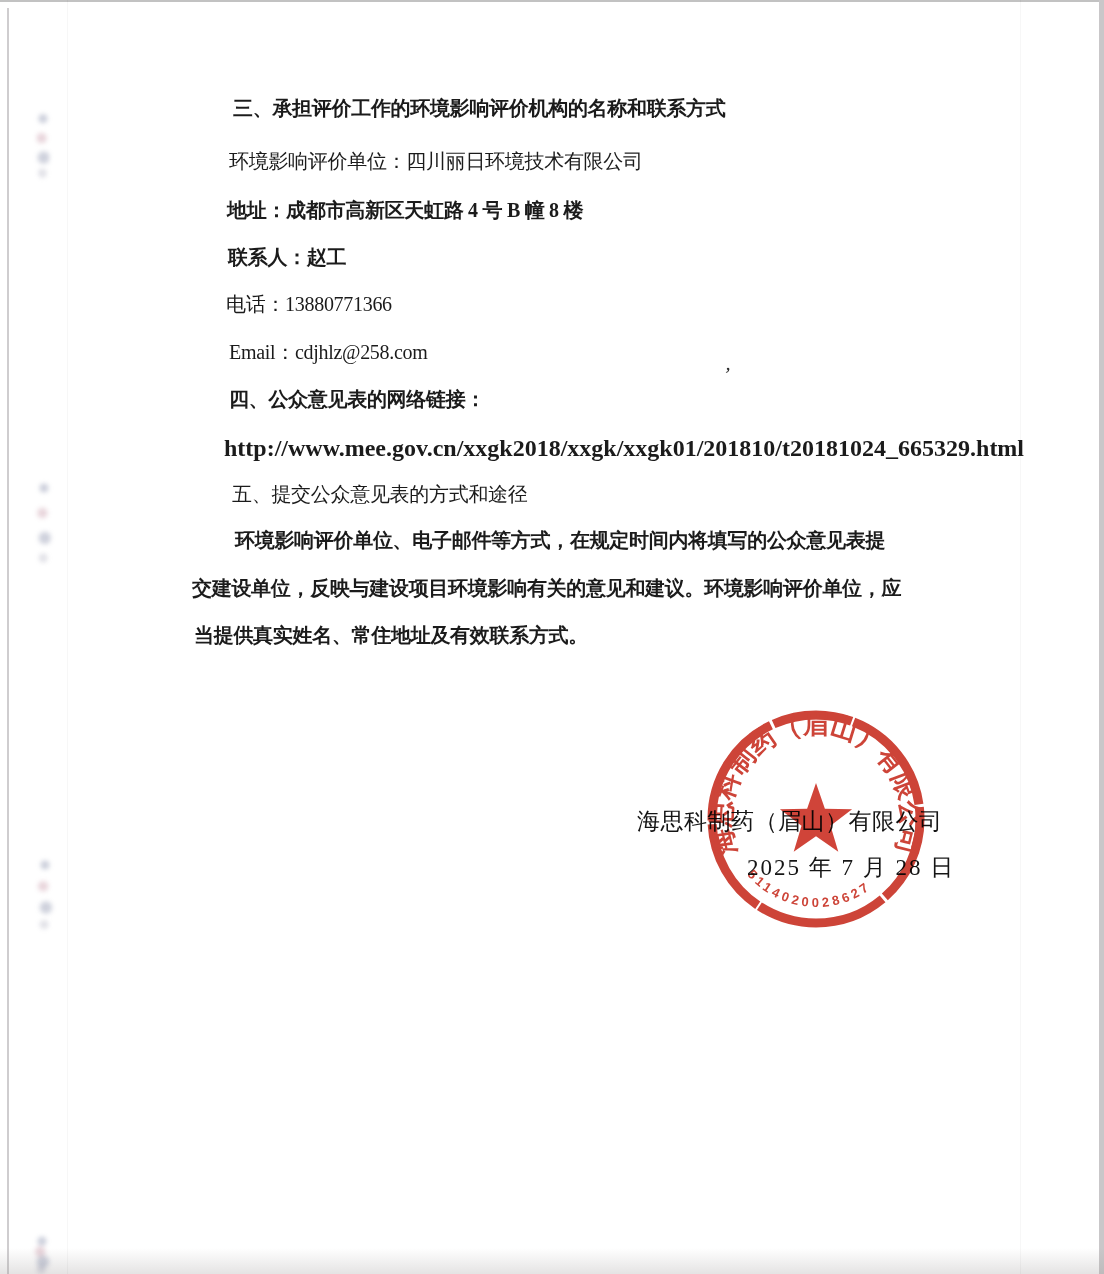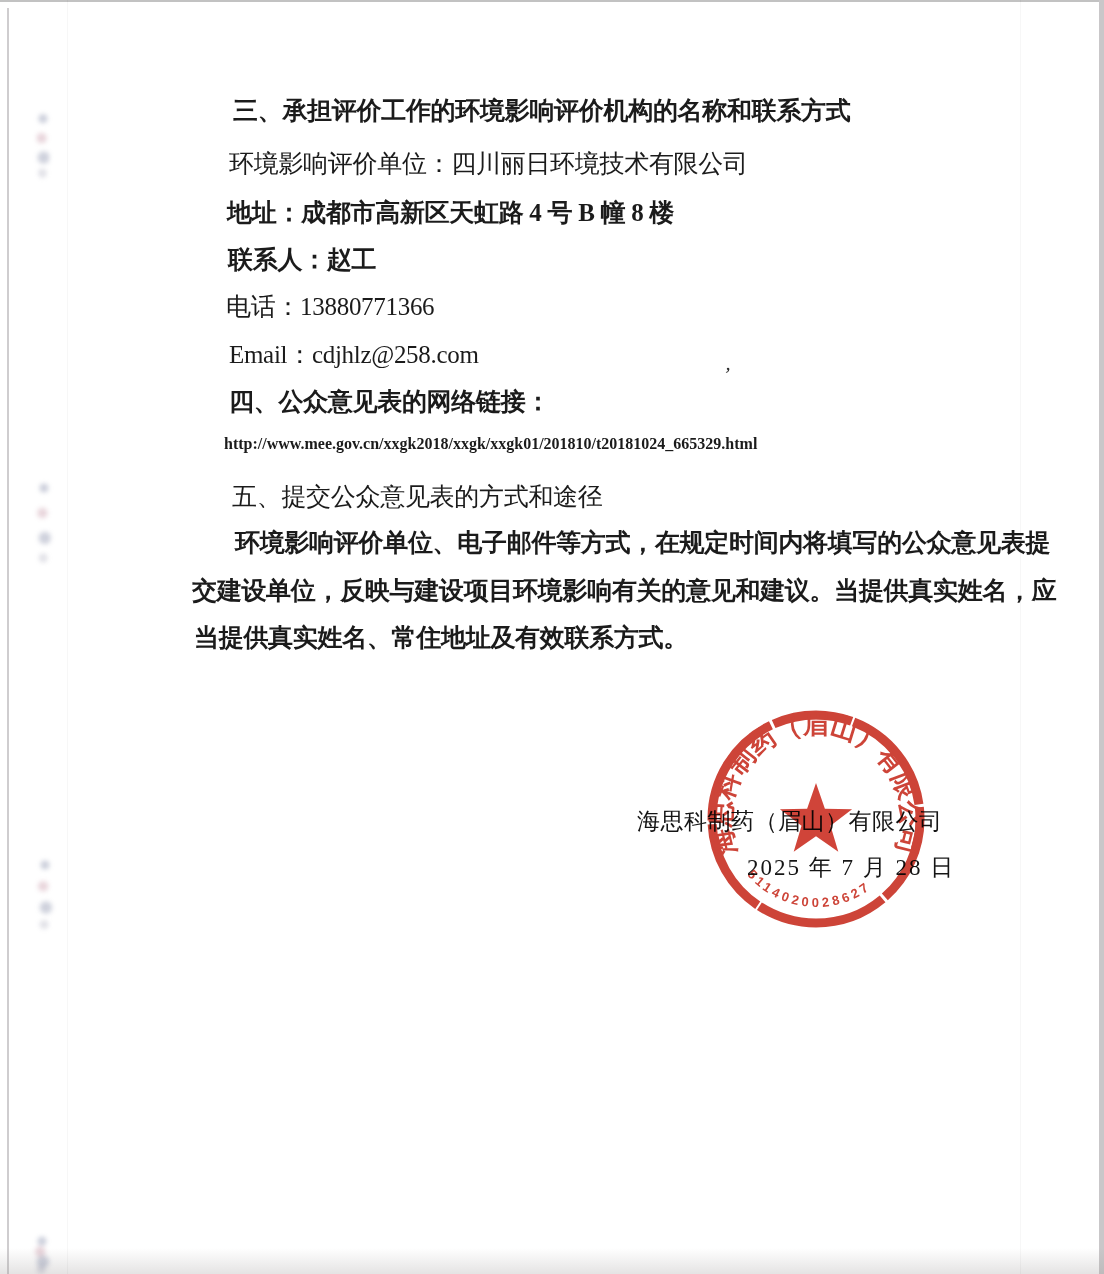--- a/index.html
+++ b/index.html
@@ -16,21 +16,21 @@
     background:linear-gradient(to bottom,rgba(170,165,165,0),rgba(160,155,155,.28));}
   .seam{position:absolute;top:0;width:1px;height:100%;background:rgba(0,0,0,.03);}
   .smudge{position:absolute;filter:blur(2px);border-radius:40%;
     background:
       radial-gradient(circle at 50% 20%, rgba(90,100,140,.30) 0 3px, rgba(0,0,0,0) 6px),
       radial-gradient(circle at 40% 45%, rgba(150,60,90,.22) 0 3px, rgba(0,0,0,0) 7px),
       radial-gradient(circle at 55% 70%, rgba(80,90,130,.28) 0 4px, rgba(0,0,0,0) 8px),
       radial-gradient(circle at 45% 90%, rgba(110,110,140,.20) 0 3px, rgba(0,0,0,0) 6px);
   }
   
-  .line{position:absolute;white-space:nowrap;color:#1b1b1b;font-size:25px;line-height:1;letter-spacing:-0.3px;}
+  .line{position:absolute;white-space:nowrap;color:#1b1b1b;font-size:20px;line-height:1;letter-spacing:-0.3px;}
   .bold{font-weight:bold;}
   .stray{position:absolute;left:724px;top:364px;font-size:20px;color:#2a2a2a;transform:rotate(8deg);line-height:1;}
   
   .sig{position:absolute;white-space:nowrap;color:#151515;font-size:23px;line-height:1;}
   .sig-company{left:637px;top:810px;letter-spacing:0.5px;}
   .sig-date{left:747px;top:856px;letter-spacing:2px;}
   .seal{position:absolute;left:703px;top:706px;width:226px;height:226px;
     mix-blend-mode:multiply;opacity:.93;}
 </style>
 </head>
@@ -47,24 +47,24 @@
 <div class="smudge" style="left:36px;top:848px;width:18px;height:85px"></div>
 <div class="smudge" style="left:33px;top:1233px;width:18px;height:41px"></div>
 
 <div class="line bold" style="left:233px;top:98px">三、承担评价工作的环境影响评价机构的名称和联系方式</div>
 <div class="line" style="left:229px;top:151px">环境影响评价单位：四川丽日环境技术有限公司</div>
 <div class="line bold" style="left:227px;top:200px">地址：成都市高新区天虹路 4 号 B 幢 8 楼</div>
 <div class="line bold" style="left:228px;top:247px">联系人：赵工</div>
 <div class="line" style="left:226px;top:294px">电话：13880771366</div>
 <div class="line" style="left:229px;top:342px">Email：cdjhlz@258.com</div>
 <div class="line bold" style="left:229px;top:389px">四、公众意见表的网络链接：</div>
-<div class="line bold" style="left:224px;top:436px;font-size:16px;letter-spacing:0">http://www.mee.gov.cn/xxgk2018/xxgk/xxgk01/201810/t20181024_665329.html</div>
+<div class="line bold" style="left:224px;top:436px;font-size:24px;letter-spacing:0">http://www.mee.gov.cn/xxgk2018/xxgk/xxgk01/201810/t20181024_665329.html</div>
 <div class="line" style="left:232px;top:484px">五、提交公众意见表的方式和途径</div>
 <div class="line bold" style="left:235px;top:530px">环境影响评价单位、电子邮件等方式，在规定时间内将填写的公众意见表提</div>
-<div class="line bold" style="left:192px;top:578px">交建设单位，反映与建设项目环境影响有关的意见和建议。当提供真实姓名，应</div>
+<div class="line bold" style="left:192px;top:578px">交建设单位，反映与建设项目环境影响有关的意见和建议。环境影响评价单位，应</div>
 <div class="line bold" style="left:194px;top:625px">当提供真实姓名、常住地址及有效联系方式。</div>
 <div class="stray">’</div>
 
 <div class="sig sig-company">海思科制药（眉山）有限公司</div>
 <div class="sig sig-date">2025 年 7 月 28 日</div>
 
 <svg class="seal" viewBox="0 0 226 226">
 
   <circle cx="113" cy="113" r="104" fill="none" stroke="#c93528" stroke-width="9" stroke-dasharray="88 3 132 2 96 4 118 3 80 2 110 3"></circle>
 

